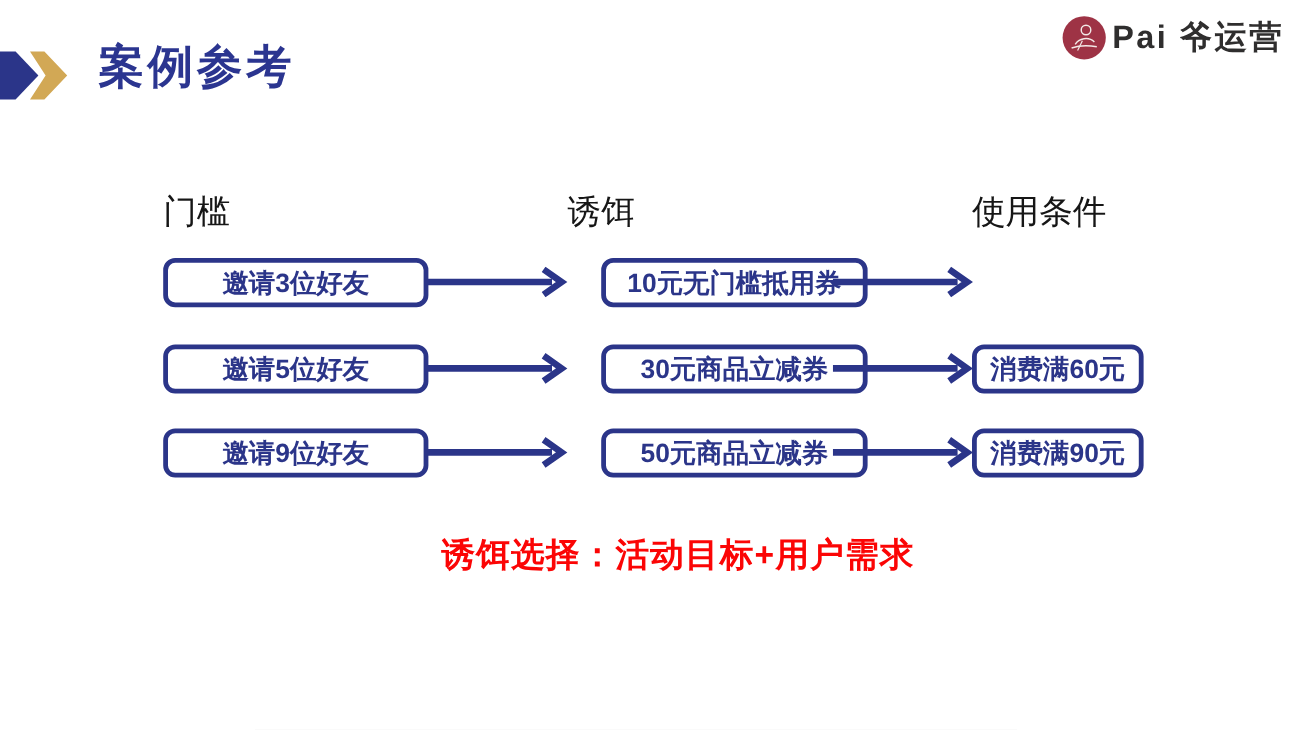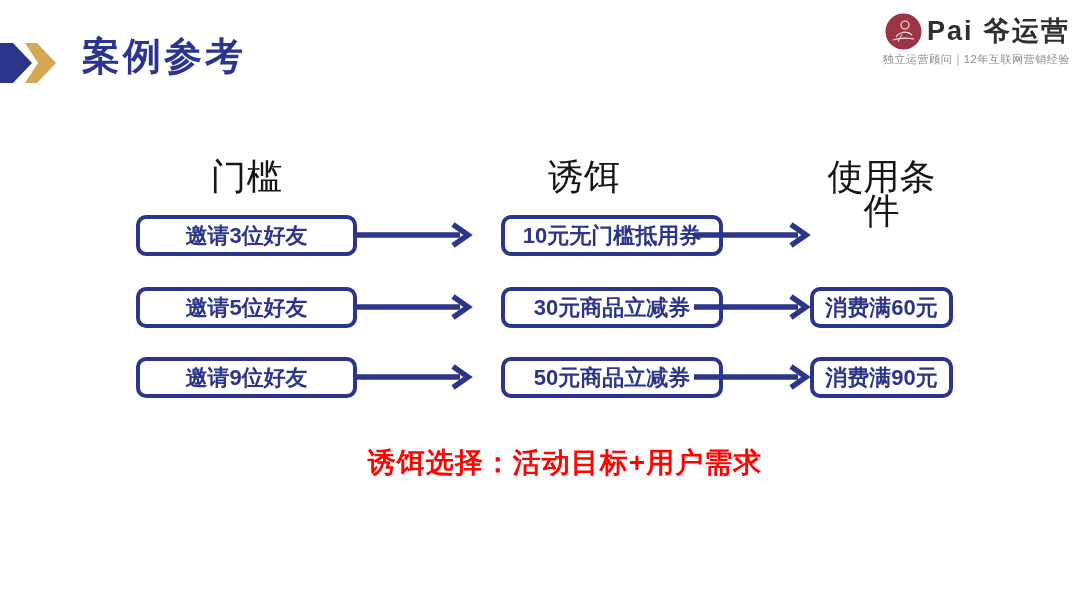--- a/index.html
+++ b/index.html
@@ -33,21 +33,21 @@
     letter-spacing:2px;white-space:nowrap;line-height:38px;
   }
   .logo-tagline{
     margin-top:2px;
     font-size:11px;color:#8a8a8a;letter-spacing:0.6px;white-space:nowrap;
   }
 
   
   .col-header{
     position:absolute;top:160px;height:34px;line-height:34px;
-    font-size:36px;color:#161616;text-align:center;
+    font-size:28px;color:#161616;text-align:left;
   }
   .hdr-1{left:136px;width:221px;}
   .hdr-2{left:473px;width:222px;}
   .hdr-3{left:810px;width:143px;}
 
   .box{
     position:absolute;height:41px;box-sizing:border-box;
     background:#ffffff;border:4px solid #2b3589;border-radius:10px;
     display:flex;align-items:center;justify-content:center;
     font-size:22px;font-weight:bold;color:#2b3589;white-space:nowrap;
@@ -85,21 +85,20 @@
     <div class="logo-top">
       <svg width="37" height="37" viewBox="0 0 37 37">
         <circle cx="18.5" cy="18.5" r="18" fill="#9e3345"></circle>
         <circle cx="20" cy="12" r="4" fill="none" stroke="#f2e8e6" stroke-width="1.2"></circle>
         <path d="M11,24 C14,19 22,17 27,22" fill="none" stroke="#f2e8e6" stroke-width="1.2"></path>
         <path d="M8,27 C14,25 23,25 29,26" fill="none" stroke="#f2e8e6" stroke-width="1.2"></path>
         <path d="M13,29 L17,21" fill="none" stroke="#f2e8e6" stroke-width="1"></path>
       </svg>
       <span class="logo-name">Pai 爷运营</span>
     </div>
-    <div class="logo-tagline">独立运营顾问｜12年互联网营销经验</div>
   </div>
 
   <div class="col-header hdr-1">门槛</div>
   <div class="col-header hdr-3">使用条件</div>
   <div class="col-header hdr-2">诱饵</div>
 
   <div class="box c1 r1">邀请3位好友</div>
   <div class="box c2 r1">10元无门槛抵用券</div>
   <svg class="arrow a1 ar1" viewBox="0 0 118 26">
     <line x1="0" y1="13" x2="104" y2="13" stroke="#2b3589" stroke-width="5.5"></line>

